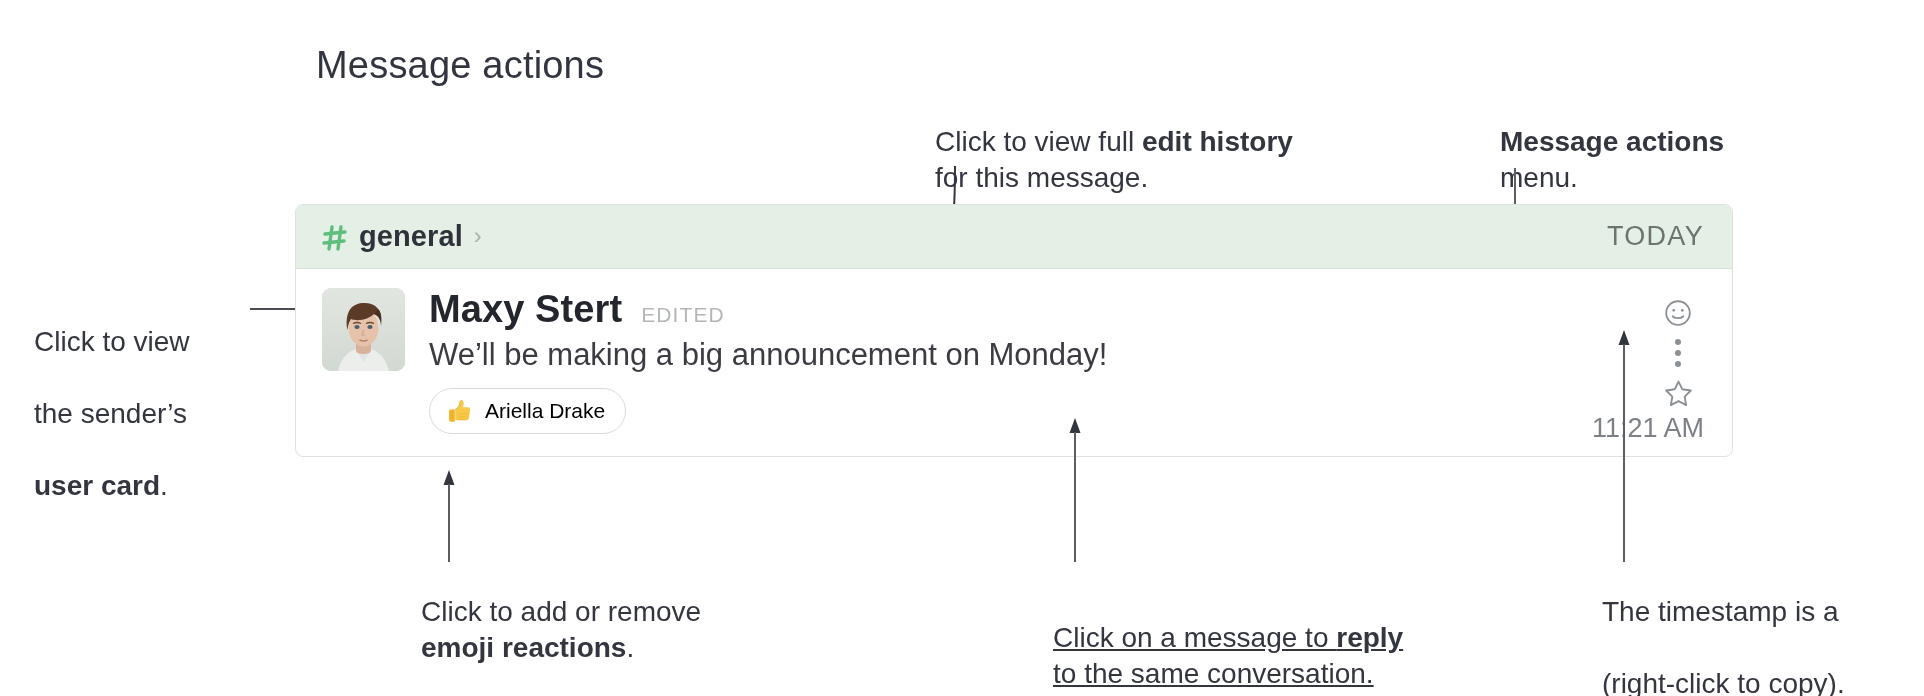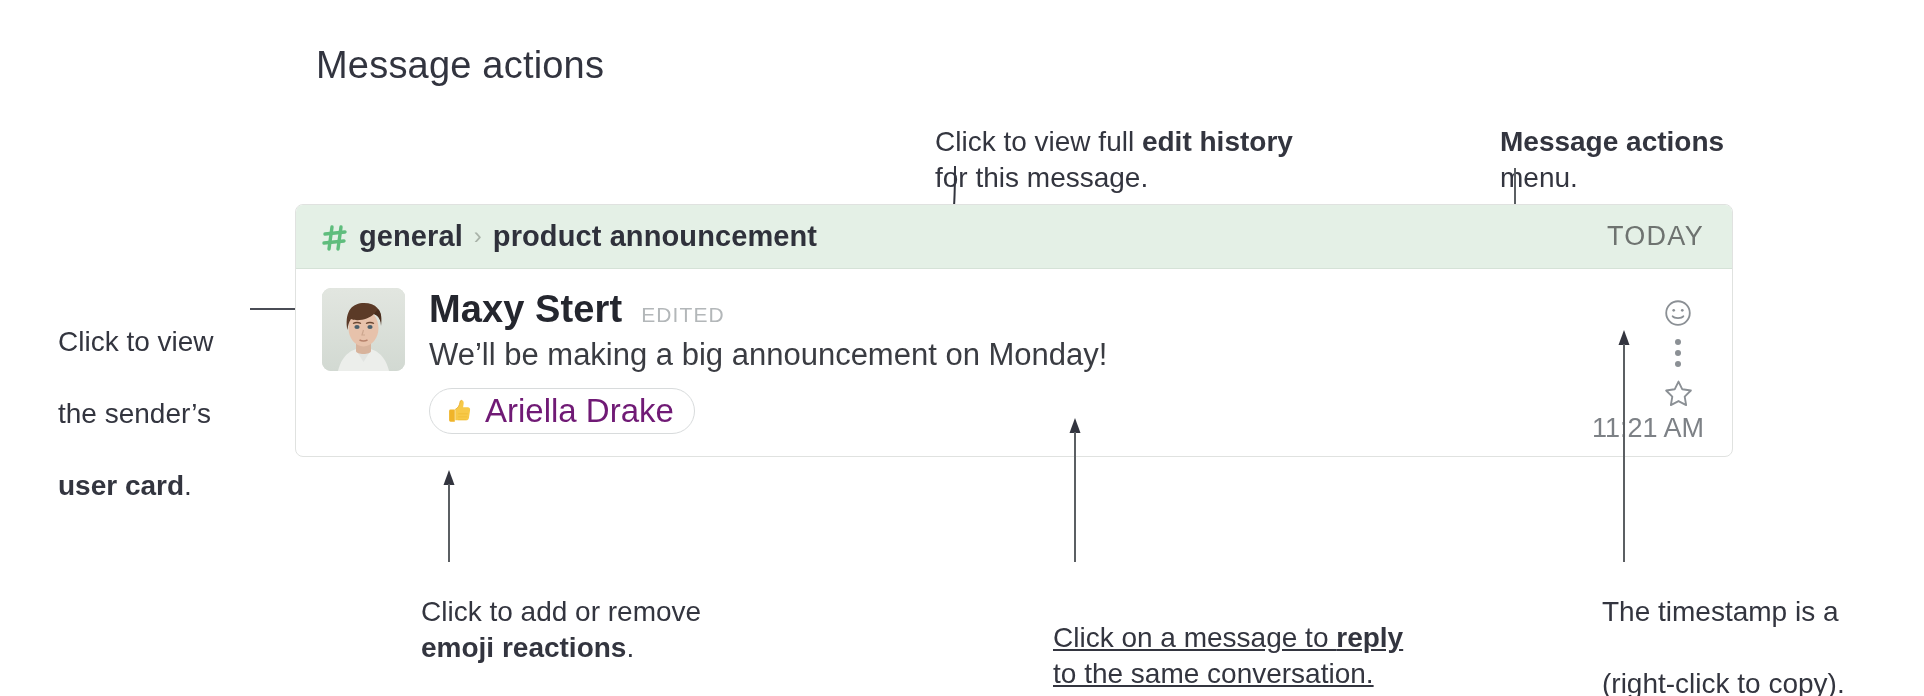--- a/index.html
+++ b/index.html
@@ -32,21 +32,21 @@
   
   .annot {
     position: absolute;
     font-size: 28px;
     line-height: 36px;
     color: #33353f;
     white-space: pre-line;
   }
   .annot b { font-weight: 700; }
 
-  .annot-left       { left: 34px;   top: 288px;  width: 230px; margin-left: 24px; }
+  .annot-left       { left: 34px;   top: 288px;  width: 230px; }
   .annot-edit       { left: 935px;  top: 88px;   width: 420px; }
   .annot-menu       { left: 1500px; top: 88px;   width: 300px; }
   .annot-emoji      { left: 421px;  top: 558px;  width: 360px; }
   .annot-reply      { left: 1053px; top: 584px;  width: 400px; text-decoration: underline; }
   .annot-timestamp  { left: 1602px; top: 558px;  width: 320px; }
 
   
   .connector { position: absolute; overflow: visible; }
 
   
@@ -173,22 +173,22 @@
     height: 46px;
     padding: 0 20px 0 15px;
     border: 1px solid #d8dbdc;
     border-radius: 23px;
     background: #fff;
     box-sizing: border-box;
   }
   .reaction-emoji { font-size: 26px; line-height: 1; }
   .reaction-emoji svg { display: block; }
   .reaction-label {
-    font-size: 33px;
-    color: #701a75;
+    font-size: 21px;
+    color: #000000;
     white-space: nowrap;
   }
 
   
   .msg-actions {
     position: absolute;
     right: 28px;
     top: 24px;
     display: flex;
     align-items: flex-end;
@@ -256,21 +256,20 @@
           <g stroke="#5fbd7d" stroke-width="3.4" stroke-linecap="round">
             <line x1="3" y1="10" x2="23" y2="8"></line>
             <line x1="2" y1="19" x2="22" y2="17"></line>
             <line x1="10" y1="3" x2="7" y2="25"></line>
             <line x1="19" y1="3" x2="16" y2="25"></line>
           </g>
         </svg>
       </span>
       <span class="stream-name">general</span>
       <span class="crumb-sep">›</span>
-      <span class="topic-name">product announcement</span>
     </div>
     <span class="today-label">TODAY</span>
   </div>
 
   <div class="msg-body">
 
     <div class="avatar">
       <svg viewBox="0 0 83 83" width="83" height="83" aria-hidden="true">
         <defs>
           <linearGradient id="bgg" x1="0" y1="0" x2="0" y2="1">

